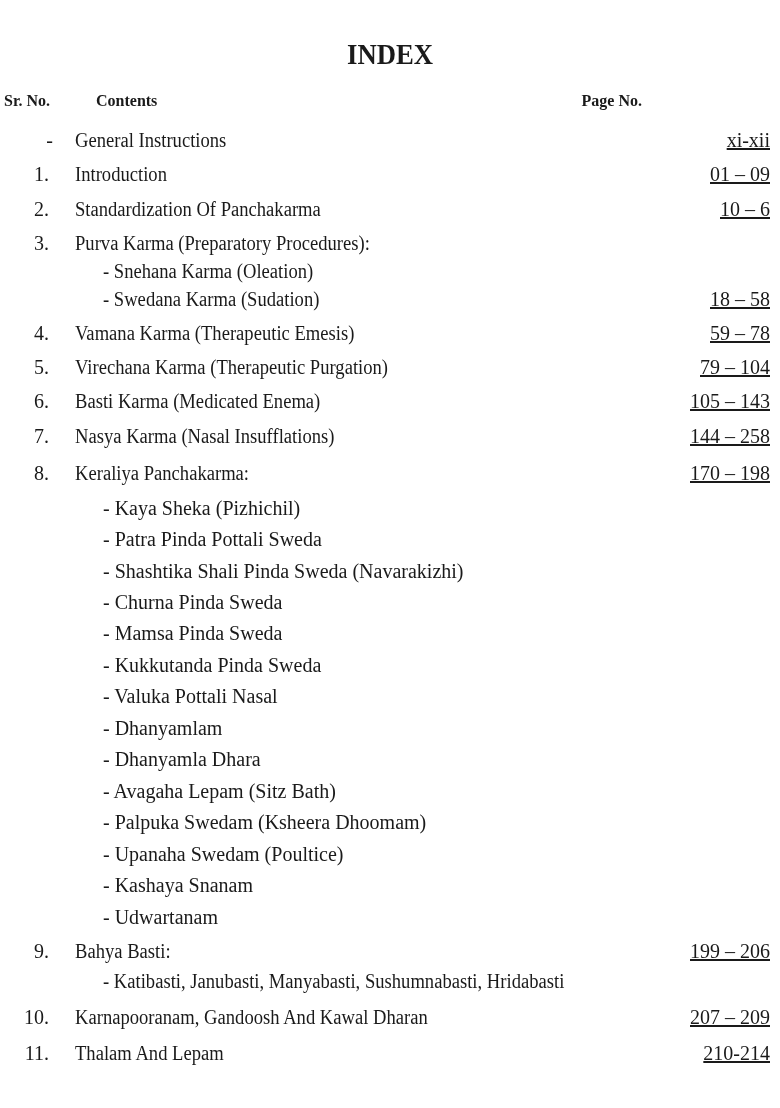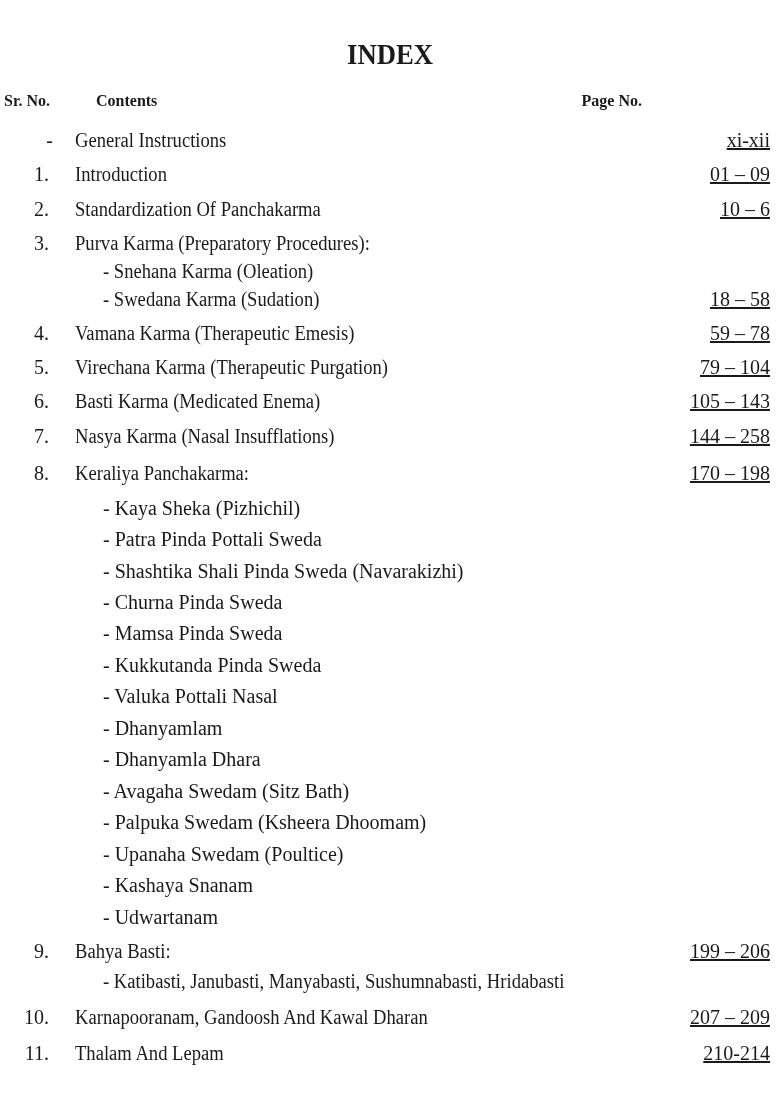--- a/index.html
+++ b/index.html
@@ -171,21 +171,21 @@
 <div class="row" style="top:684px">
   <span class="sub">- Valuka Pottali Nasal</span>
 </div>
 <div class="row" style="top:716px">
   <span class="sub">- Dhanyamlam</span>
 </div>
 <div class="row" style="top:747px">
   <span class="sub">- Dhanyamla Dhara</span>
 </div>
 <div class="row" style="top:779px">
-  <span class="sub">- Avagaha Swedam (Sitz Bath)</span>
+  <span class="sub">- Avagaha Lepam (Sitz Bath)</span>
 </div>
 <div class="row" style="top:810px">
   <span class="sub">- Palpuka Swedam (Ksheera Dhoomam)</span>
 </div>
 <div class="row" style="top:842px">
   <span class="sub">- Upanaha Swedam  (Poultice)</span>
 </div>
 <div class="row" style="top:873px">
   <span class="sub">- Kashaya Snanam</span>
 </div>

